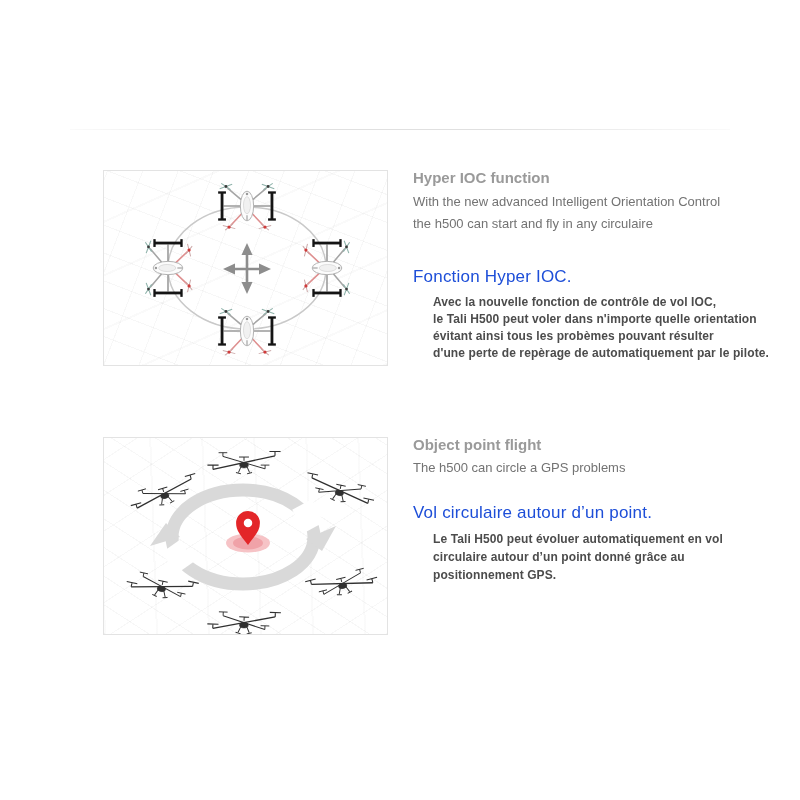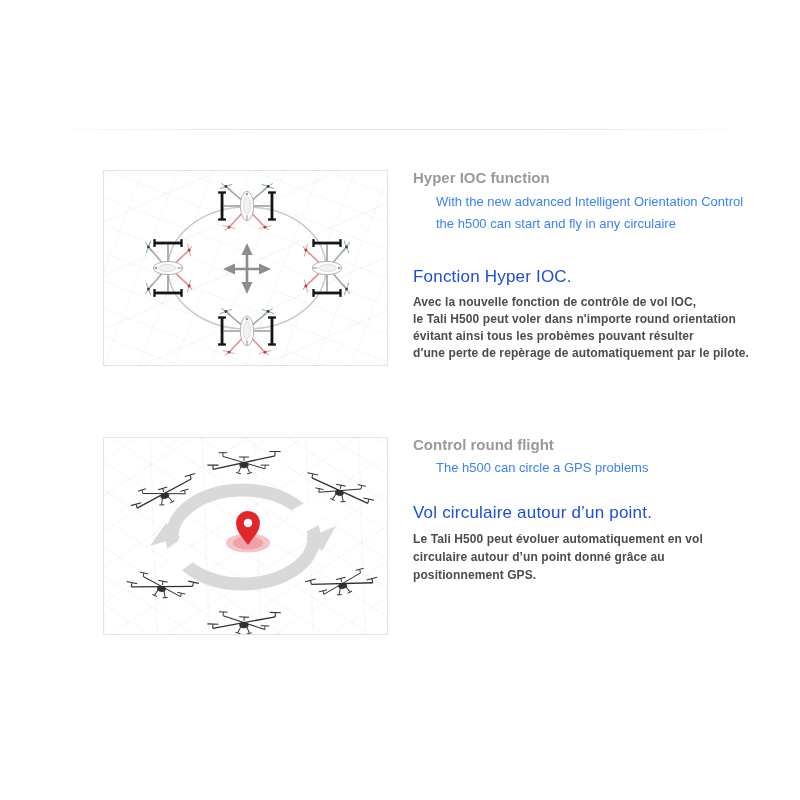--- a/index.html
+++ b/index.html
@@ -16,23 +16,23 @@
       repeating-linear-gradient(-24deg, rgba(110,110,110,.035) 0 2px, transparent 2px 49px),
       #ffffff;}
   .map2{top:437px;height:196px;
     background:
       repeating-linear-gradient(33deg,  rgba(110,110,110,.055) 0 1px, transparent 1px 24px),
       repeating-linear-gradient(-33deg, rgba(110,110,110,.05)  0 1px, transparent 1px 30px),
       repeating-linear-gradient(88deg,  rgba(110,110,110,.03)  0 2px, transparent 2px 52px),
       #ffffff;}
   .txtcol{position:absolute;left:413px;width:350px;}
   .en-title{font-size:15px;color:#9a9a9a;font-weight:700;margin:0;}
-  .en-line{font-size:13px;color:#3b82f6;line-height:22px;white-space:nowrap;margin-left:23px;}
+  .en-line{font-size:13px;color:#737373;line-height:22px;white-space:nowrap;}
   .fr-title{font-size:17px;color:#1d4ed8;font-weight:400;margin:0;letter-spacing:.2px;}
-  .fr-line{font-size:12px;color:#4c4c4c;font-weight:bold;line-height:17px;white-space:nowrap;letter-spacing:.1px;}
+  .fr-line{font-size:12px;color:#4c4c4c;font-weight:bold;line-height:17px;white-space:nowrap;letter-spacing:.1px;margin-left:20px;}
 </style>
 </head>
 <body>
 
 <div class="page">
 
   <svg width="0" height="0" style="position:absolute" aria-hidden="true">
     <defs>
       <g id="hexa">
         <path d="M-9 0 H-30 M9 0 H30" stroke="#9a9a9a" stroke-width="2" fill="none"></path>
@@ -113,21 +113,21 @@
 
   <div class="txtcol" style="top:169px">
     <h3 class="en-title">Hyper IOC function</h3>
     <div style="margin-top:5px">
       <div class="en-line">With the new advanced Intelligent Orientation Control</div>
       <div class="en-line">the h500 can start and fly in any circulaire</div>
     </div>
     <h3 class="fr-title" style="margin-top:32px">Fonction Hyper IOC.</h3>
     <div style="margin-top:7px">
       <div class="fr-line">Avec la nouvelle fonction de contrôle de vol IOC,</div>
-      <div class="fr-line">le Tali H500 peut voler dans n'importe round orientation</div>
+      <div class="fr-line">le Tali H500 peut voler dans n'importe quelle orientation</div>
       <div class="fr-line">évitant ainsi tous les probèmes pouvant résulter</div>
       <div class="fr-line">d'une perte de repèrage de automatiquement par le pilote.</div>
     </div>
   </div>
 
   <figure class="imgbox map2">
     <svg viewBox="0 0 283 196" width="283" height="196">
       <g>
         <ellipse cx="139" cy="99" rx="71" ry="47" fill="none" stroke="#d9d9d9" stroke-width="13"></ellipse>
         <g transform="translate(74,119) rotate(55)">
@@ -150,21 +150,21 @@
         <ellipse cx="144" cy="105" rx="15" ry="6.5" fill="#f0a2a8"></ellipse>
         <g transform="translate(144,107) scale(0.85)">
           <path d="M0 0 C -9 -12 -14 -17 -14 -26 A 14 14 0 1 1 14 -26 C 14 -17 9 -12 0 0 Z" fill="#e32629"></path>
           <circle cy="-26" r="5" fill="#ffffff"></circle>
         </g>
       </g>
     </svg>
   </figure>
 
   <div class="txtcol" style="top:436px">
-    <h3 class="en-title">Control round flight</h3>
+    <h3 class="en-title">Object point flight</h3>
     <div style="margin-top:4px">
       <div class="en-line">The h500 can circle a GPS problems</div>
     </div>
     <h3 class="fr-title" style="margin-top:24px">Vol circulaire autour d’un point.</h3>
     <div style="margin-top:7px">
       <div class="fr-line" style="line-height:18px">Le Tali H500 peut évoluer automatiquement en vol</div>
       <div class="fr-line" style="line-height:18px">circulaire autour d’un point donné grâce au</div>
       <div class="fr-line" style="line-height:18px">positionnement GPS.</div>
     </div>
   </div>

